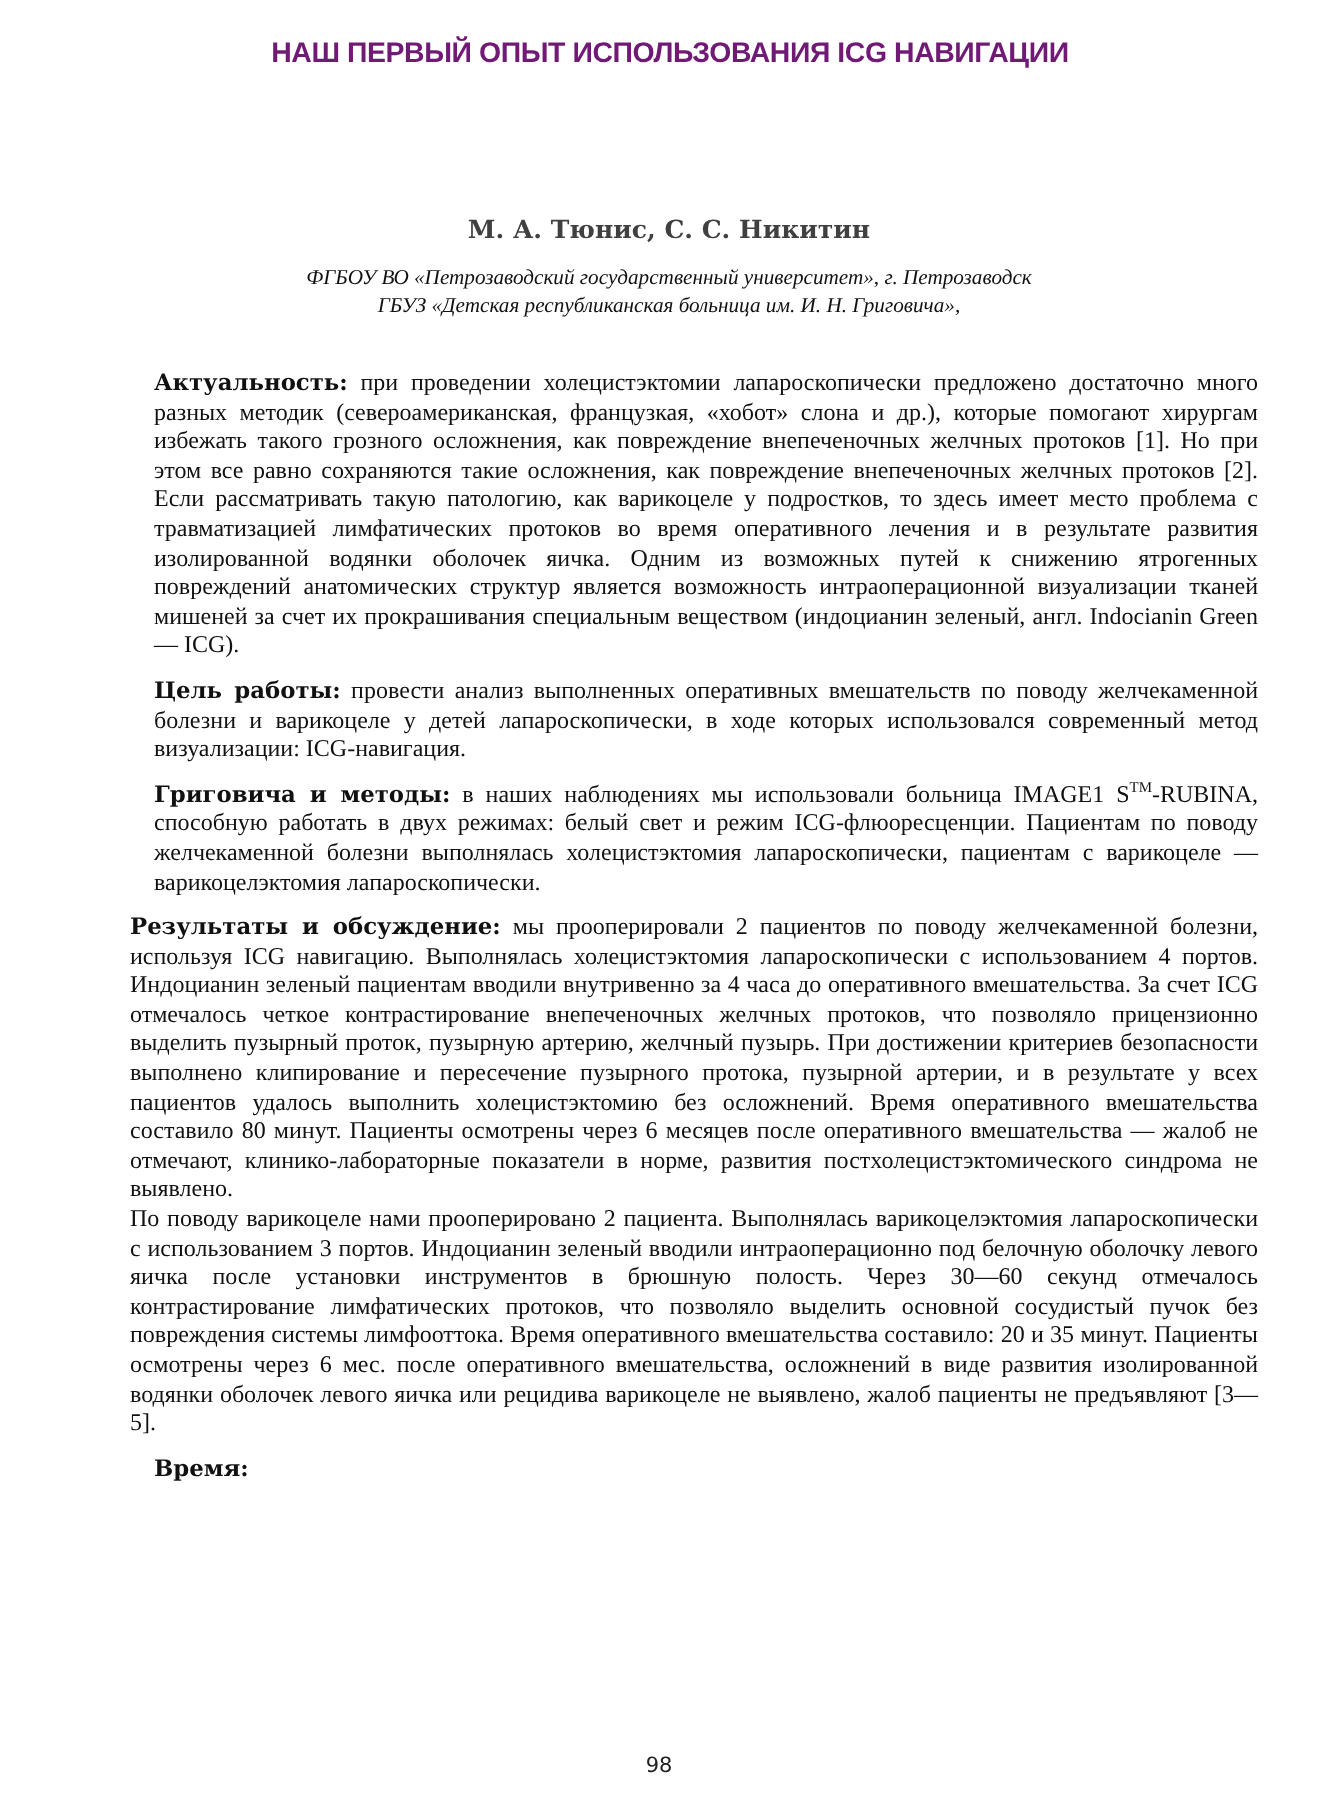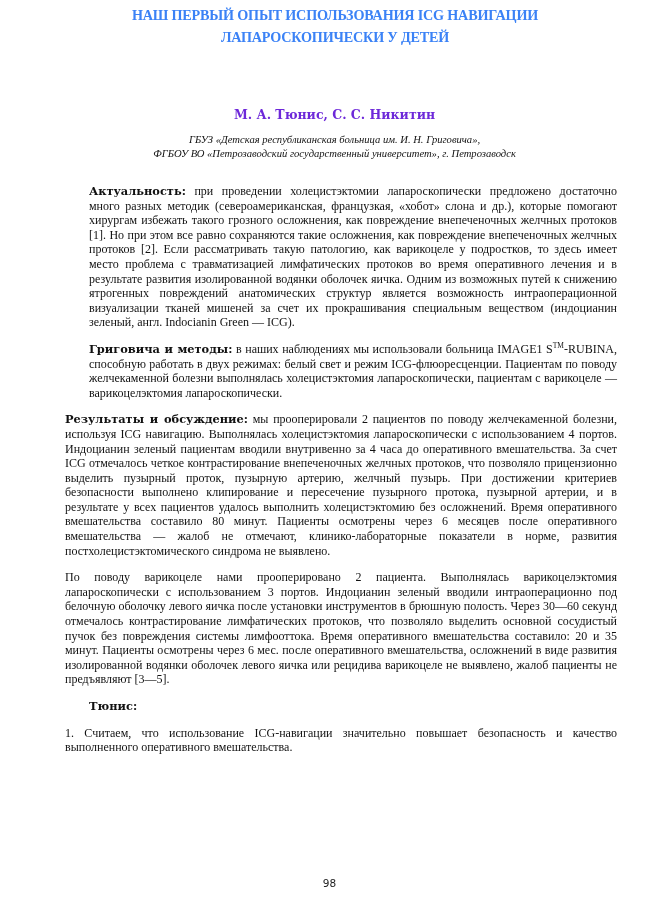--- a/index.html
+++ b/index.html
@@ -1,63 +1,64 @@
 <!DOCTYPE html>
 <html><head>
 <meta charset="utf-8">
 <style>
   html, body { margin: 0; padding: 0; background: #ffffff; }
   body { width: 669px; height: 903px; position: relative; overflow: hidden;
          font-family: "Liberation Serif", "DejaVu Serif", serif; color: #111; }
-  .title { position: absolute; left: 60px; top: 4px; width: 550px; text-align: center;
-           font-family: Liberation Serif, serif; font-weight: bold; font-size: 14.2px;
-           line-height: 22px; color: #3b82f6; letter-spacing: -0.2px; }
+  .title { position: absolute; left: 60px; top: 16px; width: 550px; text-align: center;
+           font-family: Liberation Sans, sans-serif; font-weight: bold; font-size: 14.2px;
+           line-height: 22px; color: #701a75; letter-spacing: -0.2px; }
   .title div { white-space: nowrap; }
   .authors { position: absolute; left: 0; top: 107px; width: 669px; text-align: center;
-             font-family: "DejaVu Serif", serif; font-weight: bold; font-size: 12.5px; color: #6d28d9; }
+             font-family: "DejaVu Serif", serif; font-weight: bold; font-size: 12.5px; color: #404040; }
   .affil { position: absolute; left: 0; top: 133px; width: 669px; text-align: center;
            font-style: italic; font-size: 10.6px; line-height: 14px; }
   .affil div { white-space: nowrap; }
   .body { position: absolute; left: 77px; top: 184px; width: 552px; font-size: 12px;
           line-height: 14.6px; text-align: justify; }
-  p { margin: 12px; text-indent: 0; }
+  p { margin: 0; text-indent: 0; }
   p.sect { margin-top: 7px; }
   p.first { margin-top: 0; }
   .body p { text-indent: 0; }
   .h { font-weight: bold; font-family: "DejaVu Serif", serif; font-size: 11.4px; }
   sup { font-size: 7.5px; line-height: 0; vertical-align: 5px; }
   .page-num { position: absolute; left: 0; top: 877px; width: 659px; text-align: center;
               font-family: "DejaVu Sans", sans-serif; font-size: 10.5px; color: #222; }
   .cont { margin-left: -12px; text-indent: 12px; }
 </style>
 </head>
 <body>
 
 <div class="title">
   <div>НАШ ПЕРВЫЙ ОПЫТ ИСПОЛЬЗОВАНИЯ ICG НАВИГАЦИИ</div>
-  <div>ЛАПАРОСКОПИЧЕСКИ У ДЕТЕЙ</div>
 </div>
 
 <div class="authors">М. А. Тюнис, С. С. Никитин</div>
 
 <div class="affil">
+  <div>ФГБОУ ВО «Петрозаводский государственный университет», г. Петрозаводск</div>
   <div>ГБУЗ «Детская республиканская больница им. И. Н. Григовича»,</div>
-  <div>ФГБОУ ВО «Петрозаводский государственный университет», г. Петрозаводск</div>
 </div>
 
 <div class="body">
   <p class="first">
     <span class="h">Актуальность:</span><span> при проведении холецистэктомии лапароскопически предложено достаточно много разных методик (североамериканская, французкая, «хобот» слона и др.), которые помогают хирургам избежать такого грозного осложнения, как повреждение внепеченочных желчных протоков [1]. Но при этом все равно сохраняются такие осложнения, как повреждение внепеченочных желчных протоков [2]. Если рассматривать такую патологию, как варикоцеле у подростков, то здесь имеет место проблема с травматизацией лимфатических протоков во время оперативного лечения и в результате развития изолированной водянки оболочек яичка. Одним из возможных путей к снижению ятрогенных повреждений анатомических структур является возможность интраоперационной визуализации тканей мишеней за счет их прокрашивания специальным веществом (индоцианин зеленый, англ. Indocianin Green — ICG).</span>
+  </p>
+  <p class="sect" style="margin-top:8px">
+    <span class="h">Цель работы:</span><span> провести анализ выполненных оперативных вмешательств по поводу желчекаменной болезни и варикоцеле у детей лапароскопически, в ходе которых использовался современный метод визуализации: ICG-навигация.</span>
   </p>
   <p class="sect" style="margin-top:8px">
     <span class="h">Григовича и методы:</span><span> в наших наблюдениях мы использовали больница IMAGE1 S</span><sup>TM</sup><span>-RUBINA, способную работать в двух режимах: белый свет и режим ICG-флюоресценции. Пациентам по поводу желчекаменной болезни выполнялась холецистэктомия лапароскопически, пациентам с варикоцеле — варикоцелэктомия лапароскопически.</span>
   </p>
   <p class="sect cont" style="margin-top:8px">
     <span class="h">Результаты и обсуждение:</span><span> мы прооперировали 2 пациентов по поводу желчекаменной болезни, используя ICG навигацию. Выполнялась холецистэктомия лапароскопически с использованием 4 портов. Индоцианин зеленый пациентам вводили внутривенно за 4 часа до оперативного вмешательства. За счет ICG отмечалось четкое контрастирование внепеченочных желчных протоков, что позволяло прицензионно выделить пузырный проток, пузырную артерию, желчный пузырь. При достижении критериев безопасности выполнено клипирование и пересечение пузырного протока, пузырной артерии, и в результате у всех пациентов удалось выполнить холецистэктомию без осложнений. Время оперативного вмешательства составило 80 минут. Пациенты осмотрены через 6 месяцев после оперативного вмешательства — жалоб не отмечают, клинико-лабораторные показатели в норме, развития постхолецистэктомического синдрома не выявлено.</span>
   </p>
   <p class="cont">По поводу варикоцеле нами прооперировано 2 пациента. Выполнялась варикоцелэктомия лапароскопически с использованием 3 портов. Индоцианин зеленый вводили интраоперационно под белочную оболочку левого яичка после установки инструментов в брюшную полость. Через 30—60 секунд отмечалось контрастирование лимфатических протоков, что позволяло выделить основной сосудистый пучок без повреждения системы лимфооттока. Время оперативного вмешательства составило: 20 и 35 минут. Пациенты осмотрены через 6 мес. после оперативного вмешательства, осложнений в виде развития изолированной водянки оболочек левого яичка или рецидива варикоцеле не выявлено, жалоб пациенты не предъявляют [3—5].</p>
   <p class="sect" style="margin-top:8px">
-    <span class="h">Тюнис:</span>
+    <span class="h">Время:</span>
   </p>
-  <p class="cont">1. Считаем, что использование ICG-навигации значительно повышает безопасность и качество выполненного оперативного вмешательства.</p>
 </div>
 
 <div class="page-num">98</div>
 
 </body></html>

